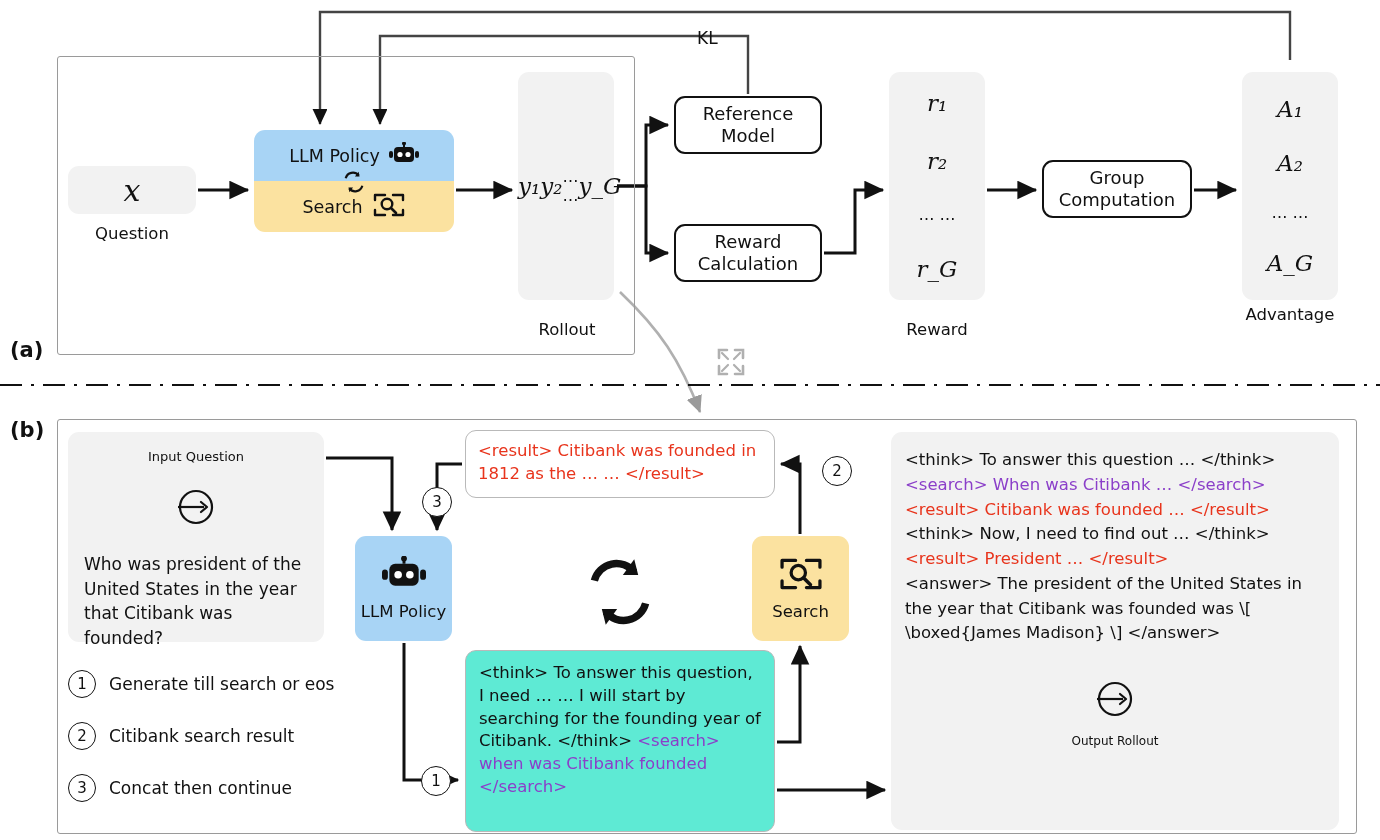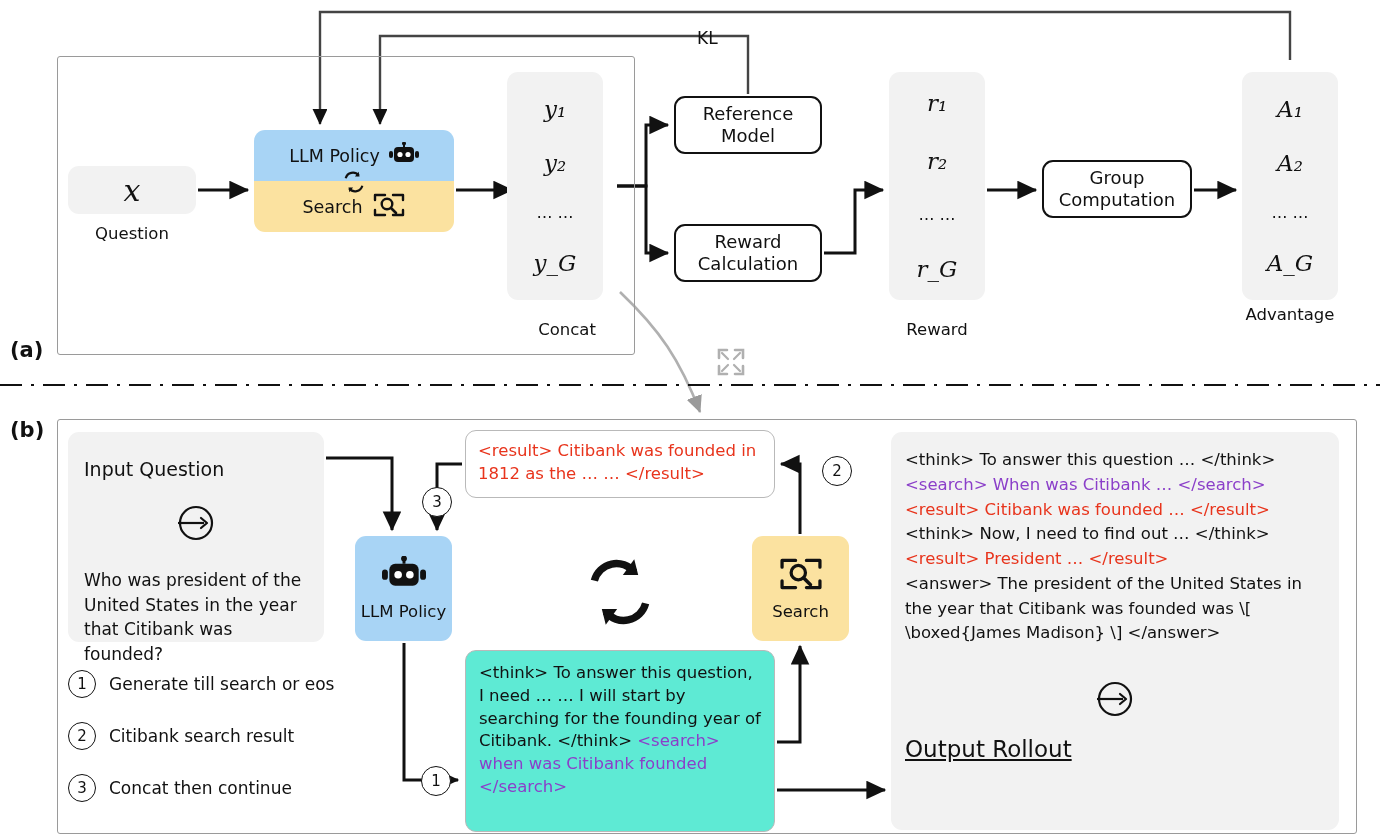--- a/index.html
+++ b/index.html
@@ -44,22 +44,22 @@
     background:#fbe2a0; border-radius:0 0 11px 11px;
     display:flex; align-items:center; justify-content:center; gap:9px;
     font-size:17.5px;
   }
   .loop-mid {
     position:absolute; left:88px; top:40px; width:24px; height:24px;
     display:flex; align-items:center; justify-content:center;
   }
 
   .rollout-box {
-    left:507px; top:72px; width:96px; height:228px;
-    display:flex; flex-direction:column; align-items:center; justify-content:space-around;
+    left:518px; top:72px; width:96px; height:228px;
+    display:flex; align-items:center; justify-content:space-around;
     font-family:"DejaVu Serif", serif; font-style:italic; font-size:23px;
     padding:10px 0;
   }
   .reward-box {
     left:889px; top:72px; width:96px; height:228px;
     display:flex; flex-direction:column; align-items:center; justify-content:space-around;
     font-family:"DejaVu Serif", serif; font-style:italic; font-size:23px;
     padding:10px 0;
     gap:16px;
   }
@@ -84,21 +84,21 @@
 
   
   .panel-b {
     left:57px; top:419px; width:1300px; height:415px;
     border:1.4px solid #9a9a9a; border-radius:3px;
   }
   .input-q {
     left:68px; top:432px; width:256px; height:210px;
     padding:14px 16px; box-sizing:border-box;
   }
-  .input-q .ttl { font-size:19px; text-align:left; margin-top:12px; }
+  .input-q .ttl { font-size:13px; text-align:center; margin-top:3px; }
   .input-q .arrowicon { display:flex; justify-content:center; margin:18px 0 20px 0; }
   .input-q .qtext { font-size:17px; line-height:1.45; }
 
   .llm-blue {
     left:355px; top:536px; width:97px; height:105px;
     background:#a8d4f5; border-radius:11px;
     display:flex; flex-direction:column; align-items:center; justify-content:center; gap:6px;
     font-size:16.5px;
   }
   .search-yellow {
@@ -121,21 +121,21 @@
     padding:11px 13px; box-sizing:border-box;
     font-size:16.5px; line-height:1.38;
   }
   .rollout-panel {
     left:891px; top:432px; width:448px; height:398px;
     padding:16px 14px; box-sizing:border-box;
     font-size:16.5px; line-height:1.5;
   }
   .rollout-panel .line { white-space:normal; }
   .rollout-panel .outicon { display:flex; justify-content:center; margin-top:28px; }
-  .rollout-panel .outcap { text-align:left; font-size:23px; margin-top:8px;text-decoration:underline; }
+  .rollout-panel .outcap { text-align:center; font-size:12px; margin-top:8px; }
 
   .tag-think { color:#111; }
   .tag-search { color:#8b3fc9; }
   .tag-result { color:#e8341c; }
 
   .legend { position:absolute; left:68px; top:670px; font-size:17px; }
   .legend .row { display:flex; align-items:center; gap:13px; margin-bottom:24px; }
   .circ {
     width:26px; height:26px; border:1.8px solid #111; border-radius:50%;
     display:flex; align-items:center; justify-content:center; font-size:15px;
@@ -237,21 +237,21 @@
         </svg>
     </div>
   </div>
 
   <div class="box grey-card rollout-box">
     <span>y₁</span>
     <span>y₂</span>
     <span class="dots">… …</span>
     <span>y_G</span>
   </div>
-  <div class="cap" style="left:519px; top:320px; width:96px;">Concat</div>
+  <div class="cap" style="left:519px; top:320px; width:96px;">Rollout</div>
 
   <div class="box round-box ref-model">
     <div>
       <div>Reference</div>
       <div>Model</div>
     </div>
   </div>
   <div class="box round-box reward-calc">
     <div>
       <div>Reward</div>

